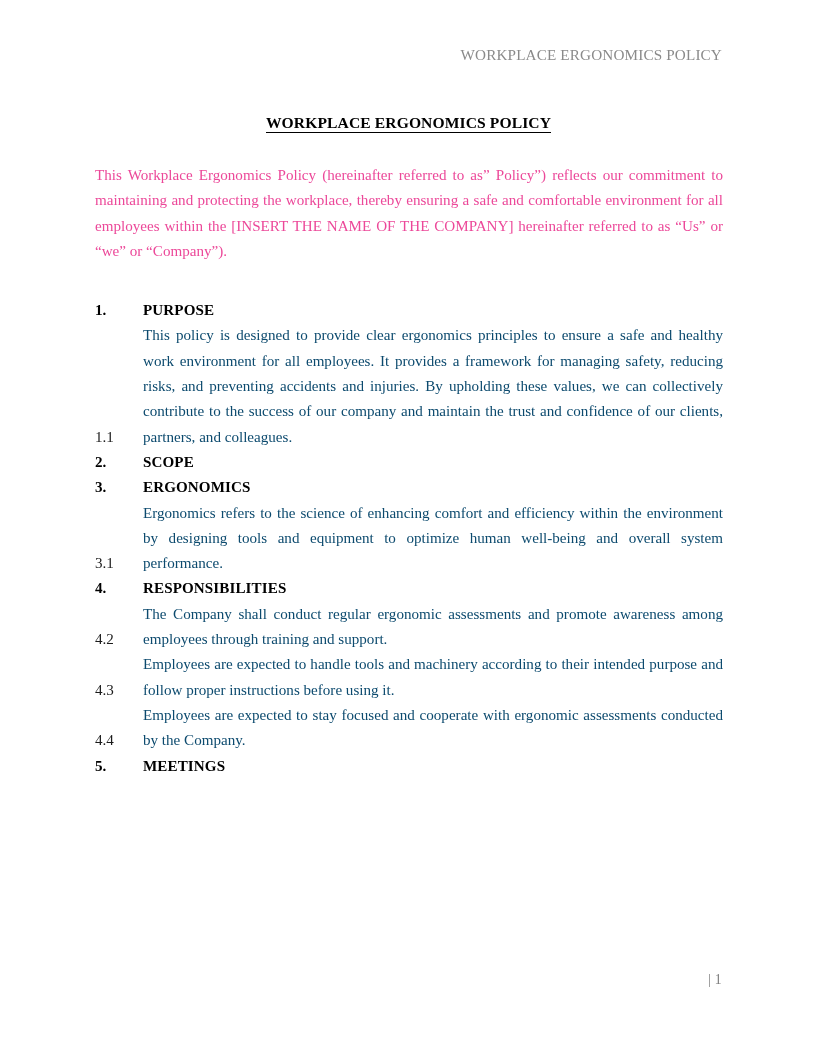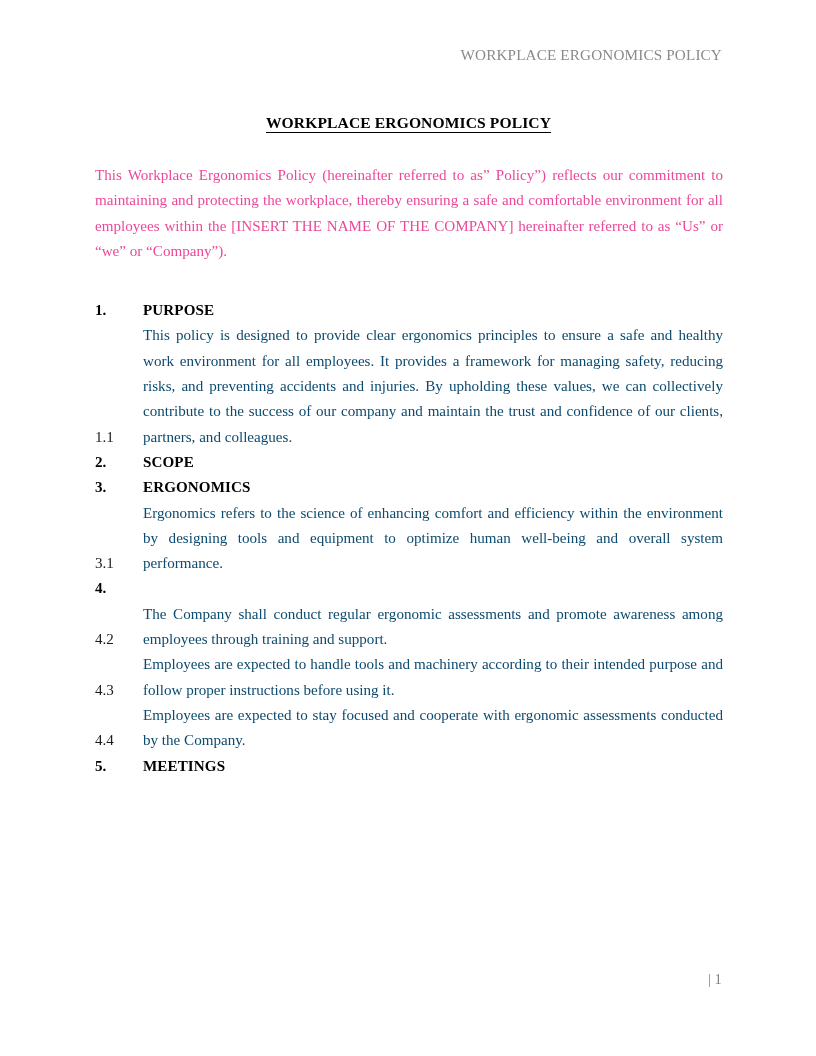--- a/index.html
+++ b/index.html
@@ -157,20 +157,21 @@
       <span class="num">3.</span>
       <span class="label">ERGONOMICS</span>
     </div>
     <div class="clause">
       <span class="cnum">3.1</span>
       <span class="ctext">Ergonomics refers to the science of enhancing comfort and efficiency within the environment by designing tools and equipment to optimize human well-being and overall system performance.</span>
     </div>
 
     <div class="section-heading">
       <span class="num">4.</span>
+      <span class="label">RESPONSIBILITIES</span>
     </div>
     <div class="clause">
       <span class="cnum">4.2</span>
       <span class="ctext">The Company shall conduct regular ergonomic assessments and promote awareness among employees through training and support.</span>
     </div>
     <div class="clause">
       <span class="cnum">4.3</span>
       <span class="ctext">Employees are expected to handle tools and machinery according to their intended purpose and follow proper instructions before using it.</span>
     </div>
     <div class="clause">

